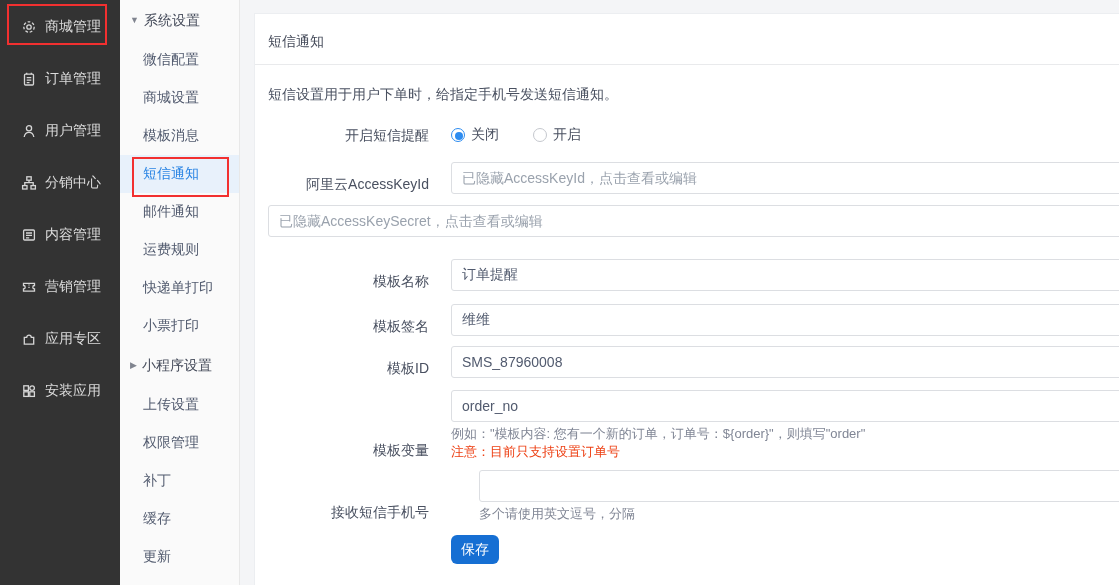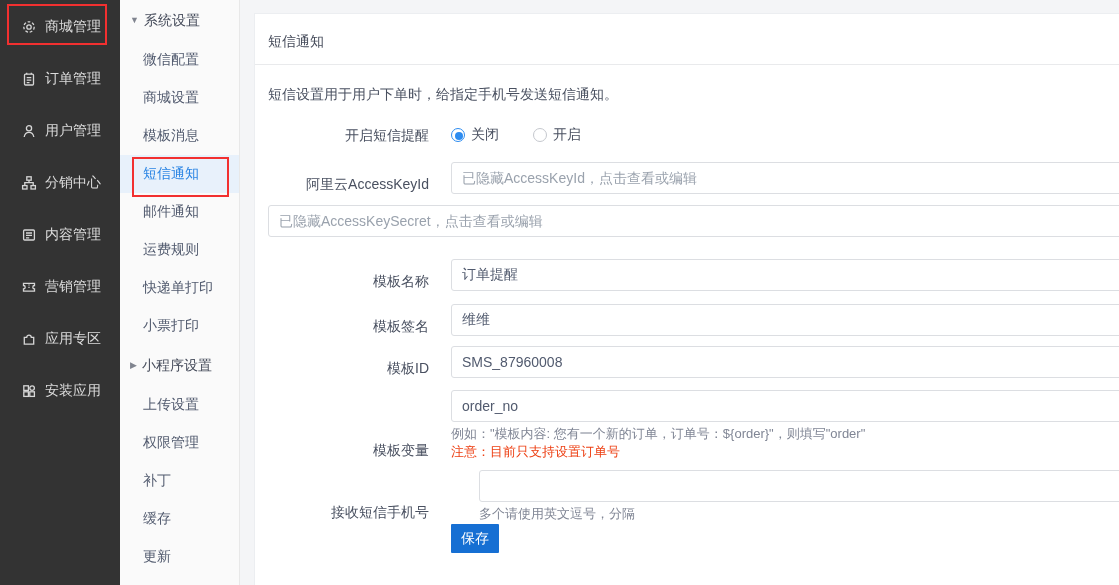--- a/index.html
+++ b/index.html
@@ -95,21 +95,21 @@
   .m3 { margin-bottom:13px; }
   .m4 { margin-bottom:10px; }
   .m5 { margin-bottom:12px; }
   .m6 { margin-bottom:10px; }
   .m7 { margin-bottom:2px;gap:28px; }
 
   .hint { font-size:13px; color:#808695; line-height:17px; margin-top:3px; }
   .hint.red { color:#ed4014; margin-top:1px; }
 
   .save-btn {
-    margin-top:0; width:48px; height:29px; border:none; border-radius:1px;
+    margin-top:11px; width:48px; height:29px; border:none; border-radius:6px;
     background:#166fd3; color:#fff; font-size:14px; cursor:pointer;
     font-family:"Liberation Sans","DejaVu Sans",sans-serif;
   }
 </style>
 </head>
 <body>
 
 <div class="app">
 
   <nav class="sidebar">

